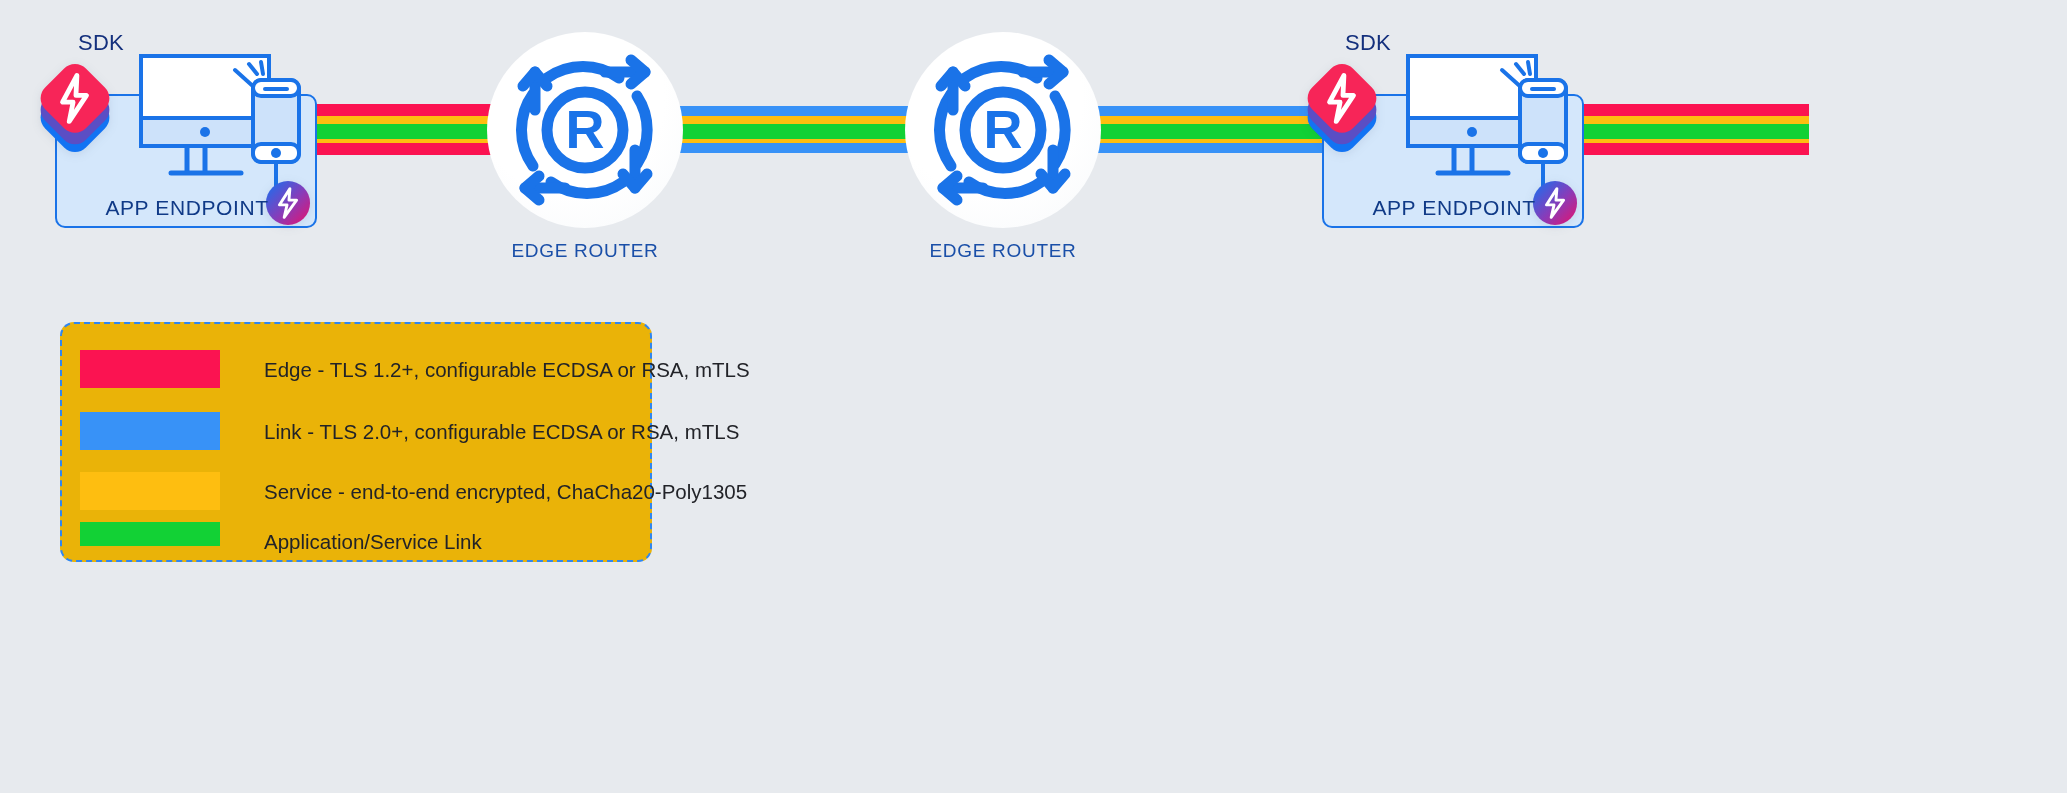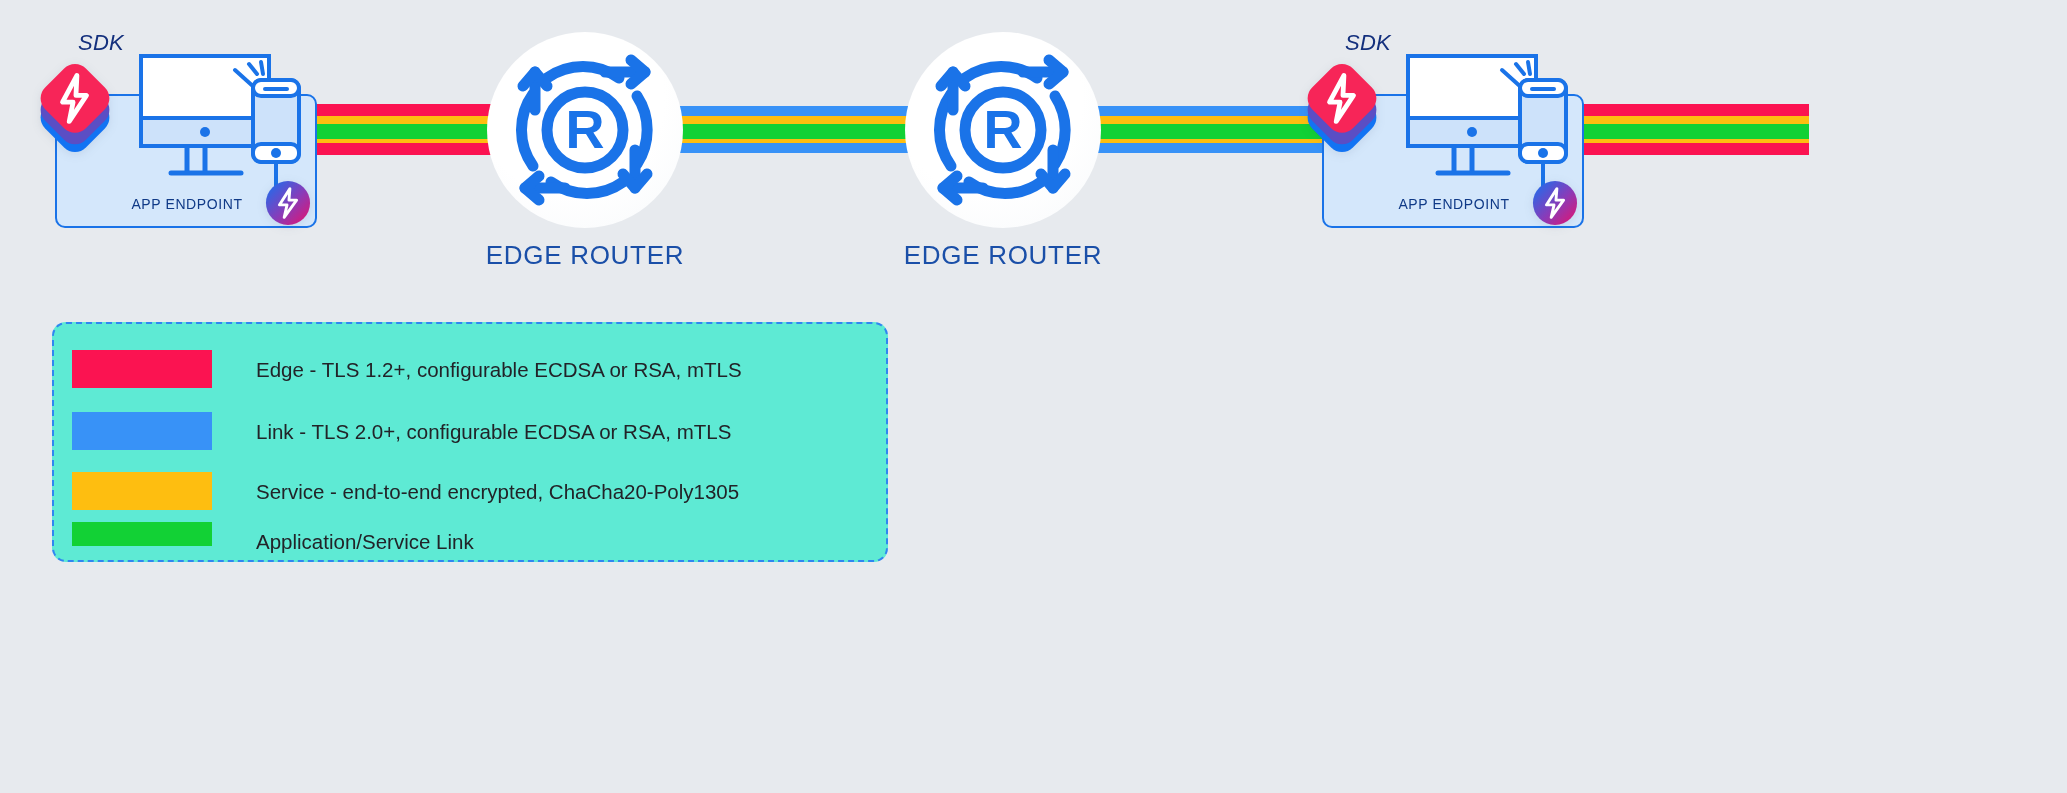--- a/index.html
+++ b/index.html
@@ -17,45 +17,45 @@
 
   
   .endpoint{position:absolute;width:264px;height:200px;}
   .ep-box{
     position:absolute;left:0;top:64px;width:262px;height:134px;
     background:#d4e7fb;border:2.5px solid #1a73e8;
     border-radius:10px;box-sizing:border-box;
   }
   .ep-label{
     position:absolute;left:0;top:166px;width:264px;text-align:center;
-    font-size:14px;letter-spacing:.6px;color:#103a87;font-weight:400;
+    font-size:21px;letter-spacing:.6px;color:#103a87;font-weight:400;
     white-space:nowrap;
   }
   .sdk-label{
     position:absolute;top:0px;width:120px;text-align:center;
-    font-size:22px;color:#14307d;letter-spacing:.3px;font-style:italic;
+    font-size:22px;color:#14307d;letter-spacing:.3px;
   }
   .sdk-logo{position:absolute;width:96px;height:96px;}
   .badge{position:absolute;width:46px;height:46px;}
 
   
   .router{position:absolute;width:196px;height:196px;}
   .router-circle{
     position:absolute;left:0;top:0;width:196px;height:196px;border-radius:50%;
     background:radial-gradient(circle at 42% 34%, #ffffff 0%, #ffffff 55%, #fbfcfd 78%, #f3f5f7 100%);
   }
   .router-label{
     position:absolute;top:208px;left:-60px;width:316px;text-align:center;
-    font-size:26px;letter-spacing:.7px;color:#1a4fa8;white-space:nowrap;
+    font-size:19px;letter-spacing:.7px;color:#1a4fa8;white-space:nowrap;
   }
 
   
   .legend{
-    position:absolute;left:52px;top:322px;width:836px;height:240px;
-    background:#5eead4;border:2.5px dashed #2f86f0;border-radius:14px;
+    position:absolute;left:60px;top:322px;width:592px;height:240px;
+    background:#eab308;border:2.5px dashed #2f86f0;border-radius:14px;
     box-sizing:border-box;
   }
   .legend-row{position:absolute;left:18px;height:40px;}
   .swatch{position:absolute;left:0;top:0;width:140px;height:38px;}
   .legend-text{
     position:absolute;left:184px;top:50%;transform:translateY(-50%);
     font-size:20.5px;color:#222328;white-space:nowrap;
   }
   .shadow-soft{filter:drop-shadow(0 2px 5px rgba(40,60,90,.10));}
 </style>

